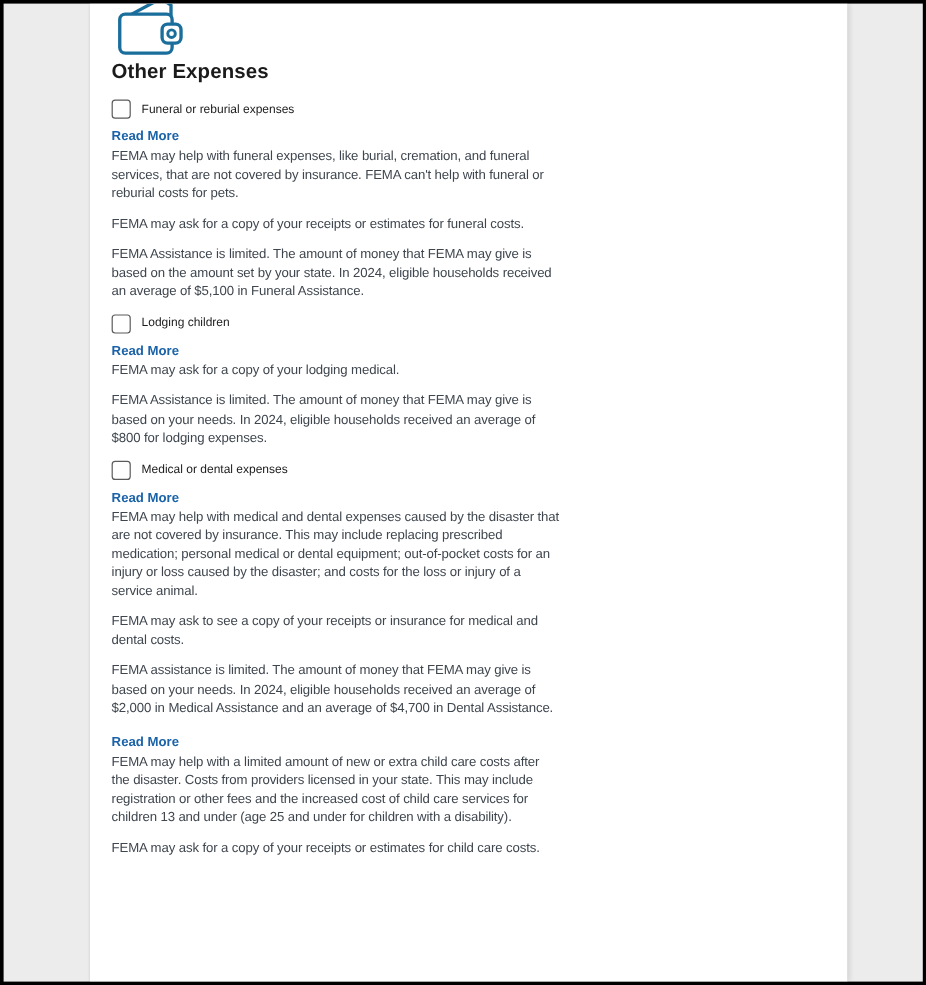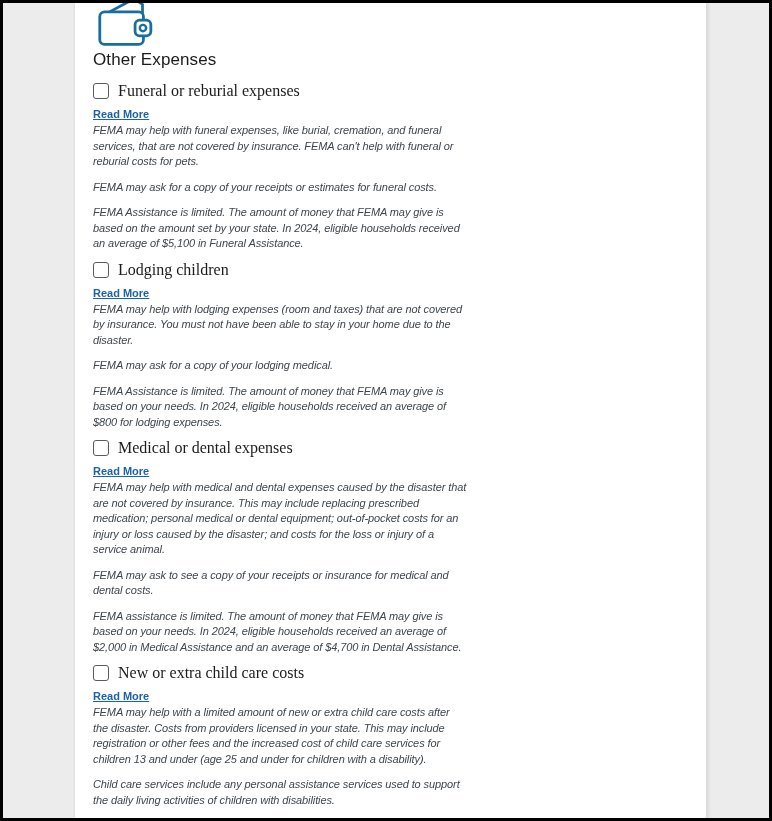--- a/index.html
+++ b/index.html
@@ -21,60 +21,57 @@
     padding: 0 0 0 18px;
   }
   .icon-wrap {
     height: 43px;
     overflow: hidden;
     width: 60px;
   }
   .icon-wrap svg { display: block; margin-top: -7px; }
   .page-title {
     font-size: 17px;
-    font-weight: 400;
+    font-weight: 700;
     color: #1b1b1b;
     margin: 4px 0 13px 0;
     letter-spacing: 0.1px;
   }
   .section { margin-top: 6px; }
   .checkbox-row {
     display: flex;
     align-items: center;
     margin-bottom: 5px;
     height: 16px;
     cursor: pointer;
   }
   .checkbox {
     width: 14px; height: 14px;
     border: 1.5px solid #5b5b5b;
     border-radius: 3px;
     background: #ffffff;
     flex: 0 0 auto;
   }
   .checkbox-label {
-    font-size: 16px;
+    font-size: 10px;
     color: #1b1b1b;
     margin-left: 9px;
     white-space: nowrap;
-    font-family: Liberation Serif, serif;
   }
   .read-more {
     display: inline-block;
     font-size: 11px;
     font-weight: 700;
     color: #1b63a8;
-    text-decoration: underline;
     margin: 0 0 3px 0;
     cursor: pointer;
   }
   .para-block { width: 374px; }
   .para-block p {
     font-size: 11px;
-    font-style: italic;
     color: #3f464e;
     line-height: 15.5px;
     letter-spacing: -0.1px;
     margin: 0 0 10px 0;
   }
 </style>
 </head>
 <body>
 
 <div class="page">
@@ -103,46 +100,40 @@
     </div>
   </div>
 
   <div class="section">
     <label class="checkbox-row">
       <span class="checkbox"></span>
       <span class="checkbox-label">Lodging children</span>
     </label>
     <a class="read-more">Read More</a>
     <div class="para-block">
-      <p>FEMA may help with lodging expenses (room and taxes) that are not covered by insurance. You must not have been able to stay in your home due to the disaster.</p>
       <p>FEMA may ask for a copy of your lodging medical.</p>
       <p>FEMA Assistance is limited. The amount of money that FEMA may give is based on your needs. In 2024, eligible households received an average of $800 for lodging expenses.</p>
     </div>
   </div>
 
   <div class="section">
     <label class="checkbox-row">
       <span class="checkbox"></span>
       <span class="checkbox-label">Medical or dental expenses</span>
     </label>
     <a class="read-more">Read More</a>
     <div class="para-block">
       <p>FEMA may help with medical and dental expenses caused by the disaster that are not covered by insurance. This may include replacing prescribed medication; personal medical or dental equipment; out-of-pocket costs for an injury or loss caused by the disaster; and costs for the loss or injury of a service animal.</p>
       <p>FEMA may ask to see a copy of your receipts or insurance for medical and dental costs.</p>
       <p>FEMA assistance is limited. The amount of money that FEMA may give is based on your needs. In 2024, eligible households received an average of $2,000 in Medical Assistance and an average of $4,700 in Dental Assistance.</p>
     </div>
   </div>
 
   <div class="section">
-    <label class="checkbox-row">
-      <span class="checkbox"></span>
-      <span class="checkbox-label">New or extra child care costs</span>
-    </label>
     <a class="read-more">Read More</a>
     <div class="para-block">
       <p>FEMA may help with a limited amount of new or extra child care costs after the disaster. Costs from providers licensed in your state. This may include registration or other fees and the increased cost of child care services for children 13 and under (age 25 and under for children with a disability).</p>
-      <p>Child care services include any personal assistance services used to support the daily living activities of children with disabilities.</p>
       <p>FEMA may ask for a copy of your receipts or estimates for child care costs.</p>
 
     </div>
   </div>
 
 </div>
 
 </body></html>

